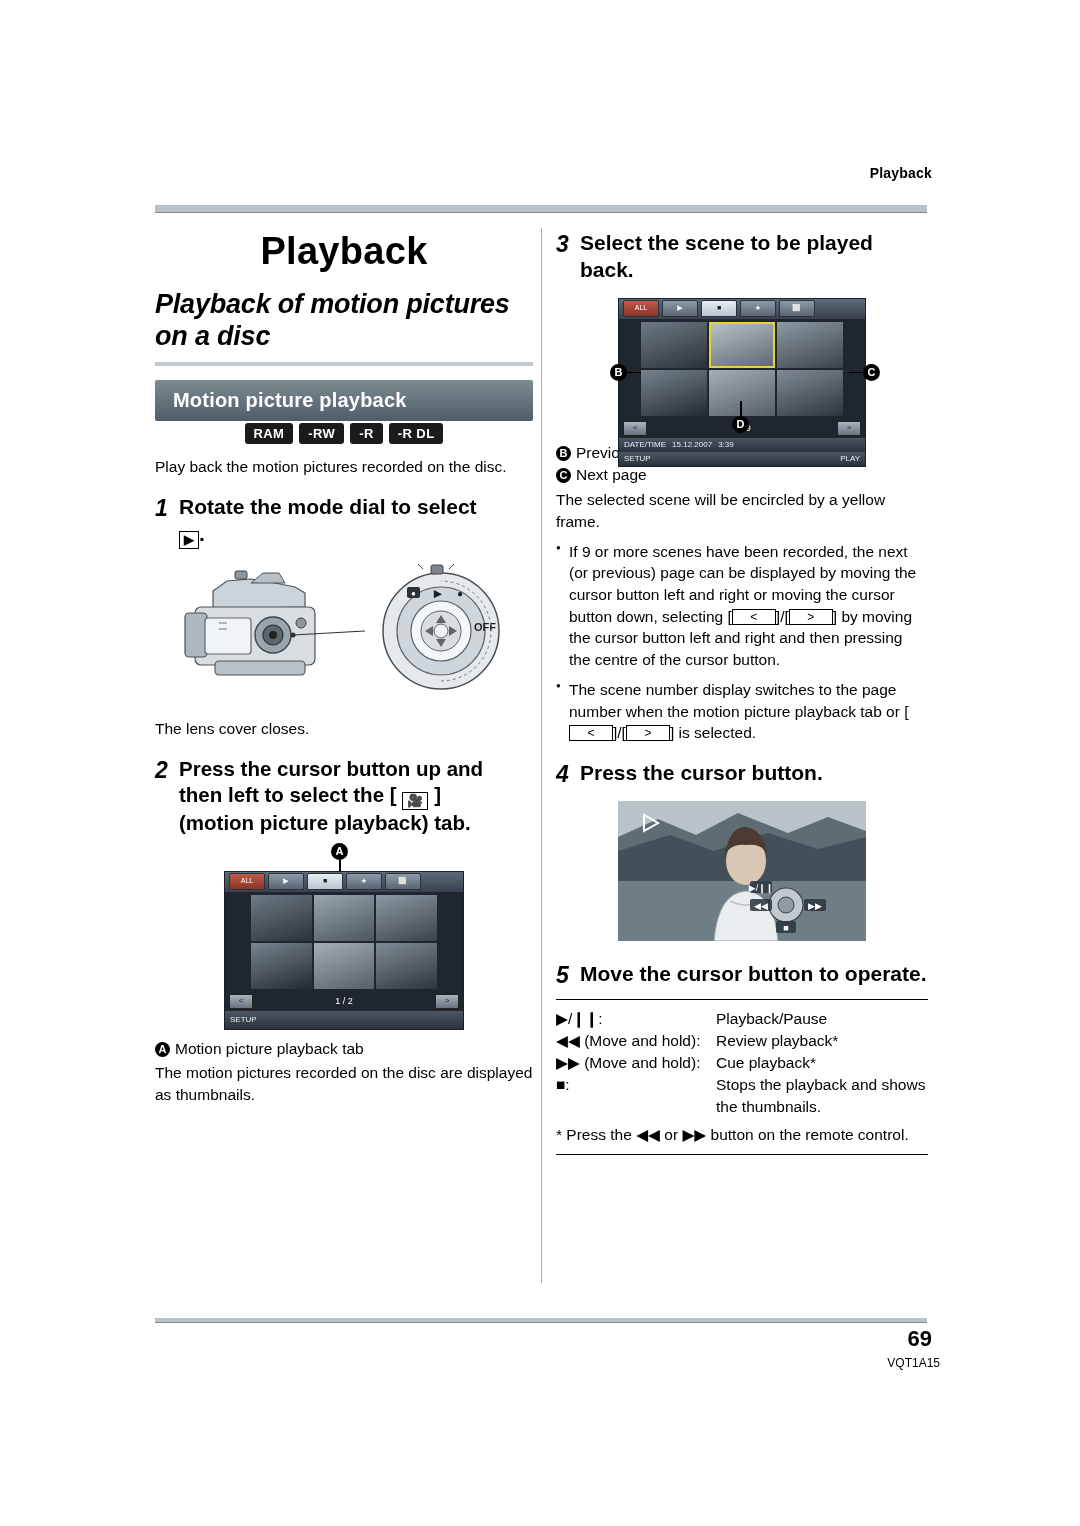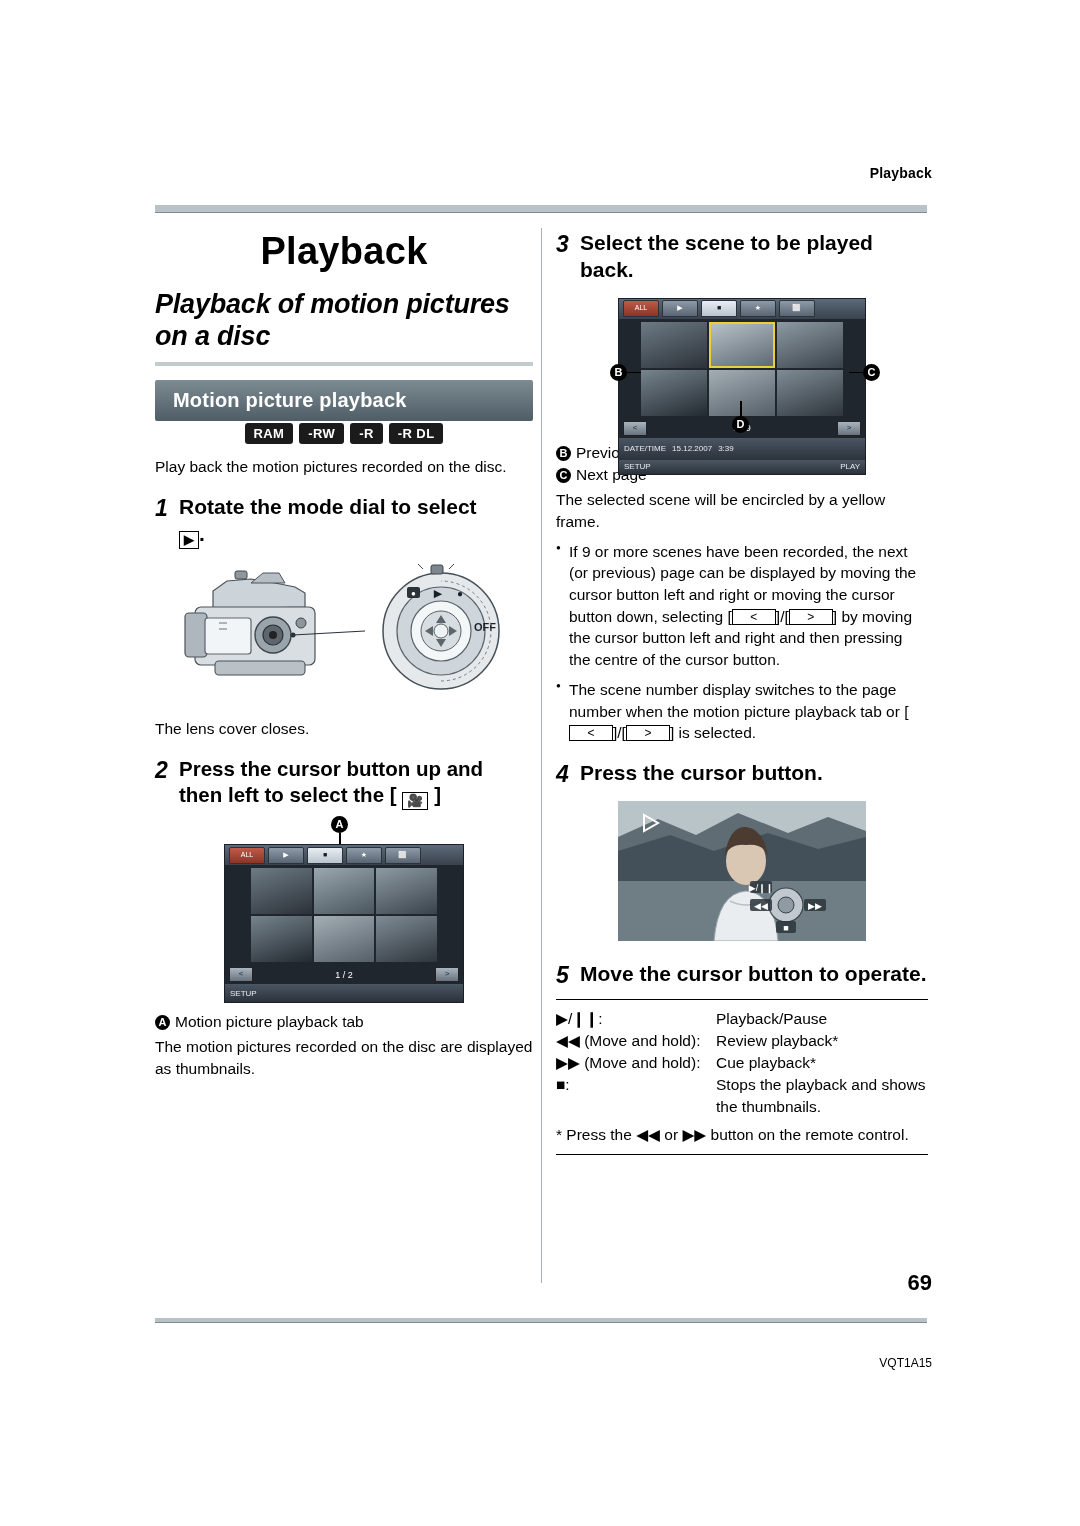--- a/index.html
+++ b/index.html
@@ -333,27 +333,27 @@
     position: absolute;
     left: 155px;
     top: 1322px;
     width: 772px;
     height: 1px;
     background: #7e8b91;
   }
   .pageno {
     position: absolute;
     right: 148px;
-    top: 1270px;
+    top: 1326px;
     font-size: 22px;
     font-weight: bold;
   }
   .docid {
     position: absolute;
-    right: 148px;
+    right: 140px;
     top: 1356px;
     font-size: 12px;
   }
 </style>
 </head>
 <body>
 
 <div class="page">
 
   <div class="running-head">Playback</div>
@@ -432,20 +432,21 @@
 
     <div class="caption">The lens cover closes.</div>
 
     <div class="step">
       <div class="step-num">2</div>
       <div class="step-text small">
         <span>Press the cursor button up and</span><br>
         <span>then left to select the [</span>
         <span class="inline-icon">🎥</span>
         <span>]</span><br>
+        <span>(motion picture playback) tab.</span>
       </div>
     </div>
 
     <div style="position:relative;margin-top:34px;">
       <div class="marker" style="left:176px;top:-28px;">A</div>
       <div class="marker-line" style="left:184px;top:-11px;width:1.5px;height:20px;"></div>
       <div style="width:240px;margin:0 auto;">
         <div class="lcd">
           <div class="lcd-tabbar">
             <div class="lcd-tab red">ALL</div>
@@ -504,21 +505,21 @@
             <div class="thumb" style="background:linear-gradient(160deg,#8d9aa3,#3a434b);"></div>
             <div class="thumb" style="background:linear-gradient(160deg,#76848d,#232a31);"></div>
             <div class="thumb" style="background:linear-gradient(160deg,#a3aeb5,#555f68);"></div>
             <div class="thumb" style="background:linear-gradient(160deg,#7f8c95,#2e353c);"></div>
           </div>
           <div style="display:flex;align-items:center;padding:2px 4px;background:#20262e;">
             <div class="arrow-box">&lt;</div>
             <div class="page-ind">1 / 9</div>
             <div class="arrow-box">&gt;</div>
           </div>
-          <div class="lcd-bottom" style="height:22px;">
+          <div class="lcd-bottom" style="height:14px;">
             <span>DATE/TIME</span>
             <span>15.12.2007</span>
             <span>3:39</span>
           </div>
           <div class="lcd-bottom" style="height:14px;justify-content:space-between;">
             <span>SETUP</span>
             <span>PLAY</span>
           </div>
         </div>
       </div>

